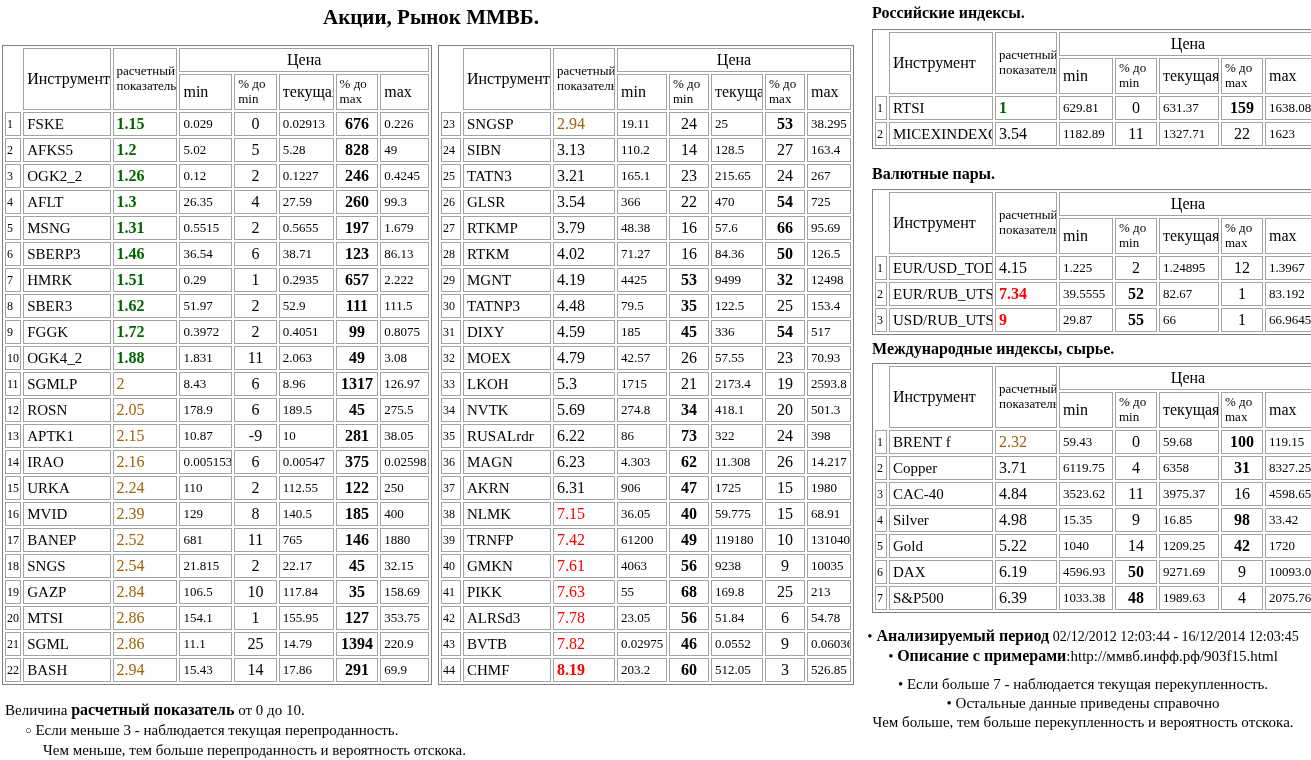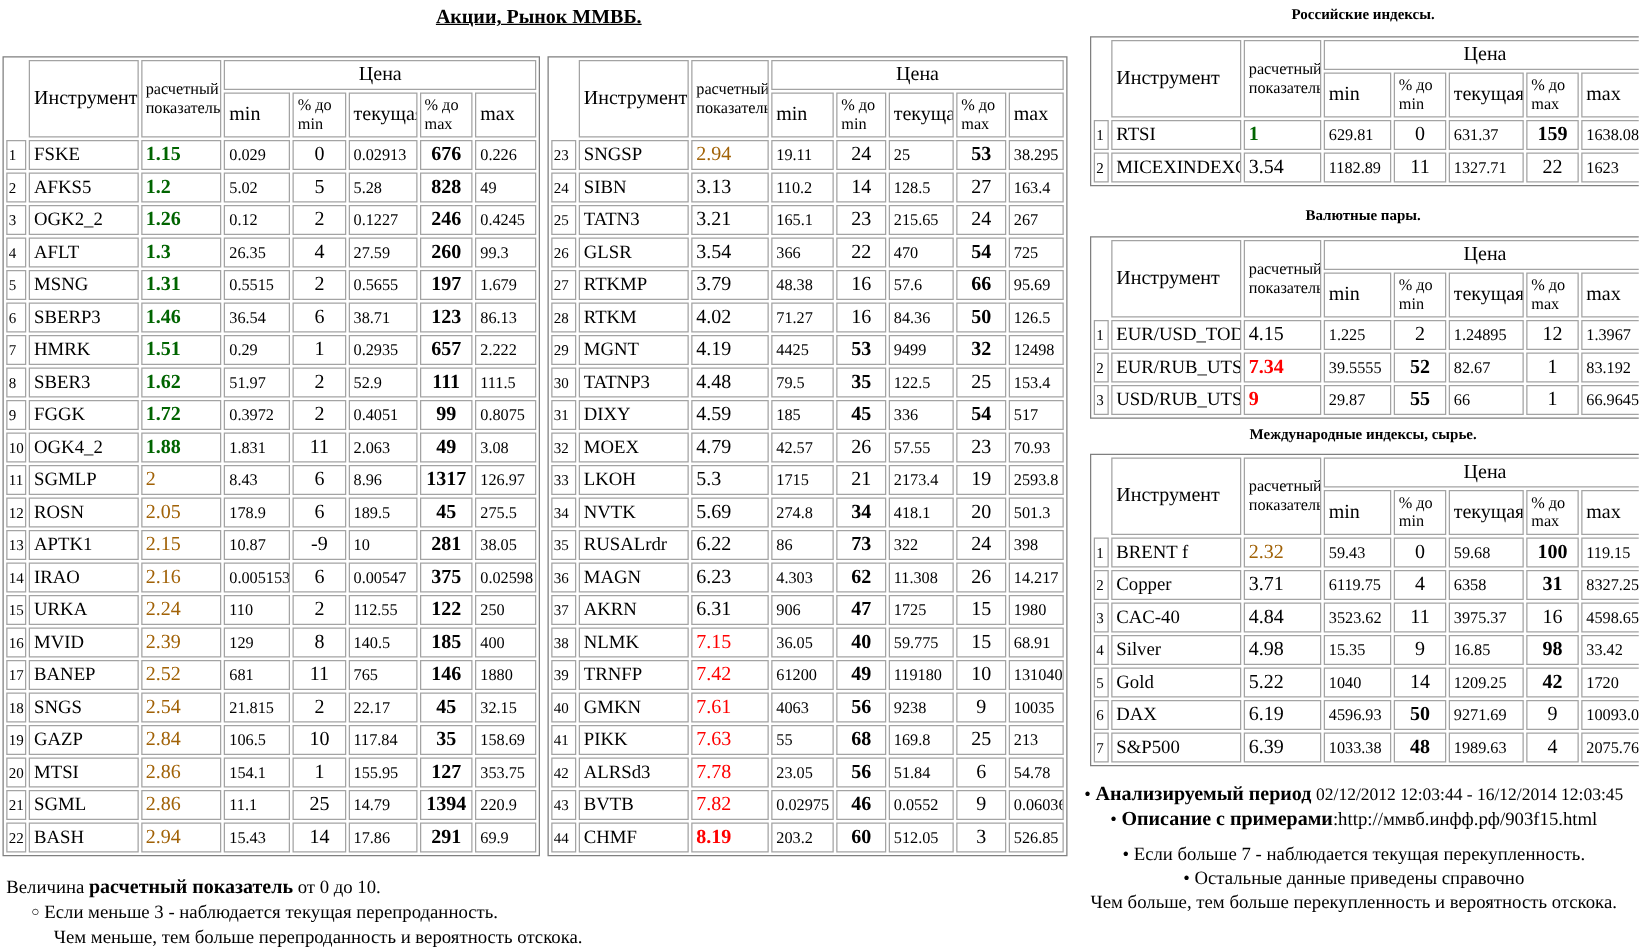--- a/index.html
+++ b/index.html
@@ -3,22 +3,22 @@
 <meta charset="utf-8">
 <style>
   html,body { margin:0; padding:0; background:#fff; }
   body { width:1311px; height:760px; position:relative; overflow:hidden;
          font-family:"Liberation Serif","DejaVu Serif",serif; color:#000; }
   .abs { position:absolute; }
 
   
   .main-titles { left:0; top:2px; width:862px; text-align:center; }
   .t1 { font-size:16px; font-weight:bold; }
-  .t2 { font-size:16px; font-weight:bold; margin-top:3px;text-decoration:underline; }
-  .rtitle { font-weight:bold; font-size:12px; text-align:center; width:437px; }
+  .t2 { font-size:21px; font-weight:bold; margin-top:3px; }
+  .rtitle { font-weight:bold; font-size:16px; width:437px; }
 
   
   table { border-collapse:separate; border-spacing:2px; border:1px solid #7f7f7f;
           table-layout:fixed; background:#fff; }
   th,td { border:1px solid #a3a3a3; padding:0 3px; white-space:nowrap; overflow:hidden;
           vertical-align:middle; }
   th { font-weight:normal; text-align:left; }
   tr.r1 th { height:22px; }
   tr.r2 th { height:34px; }
   th.group { text-align:center; font-size:16px; }

